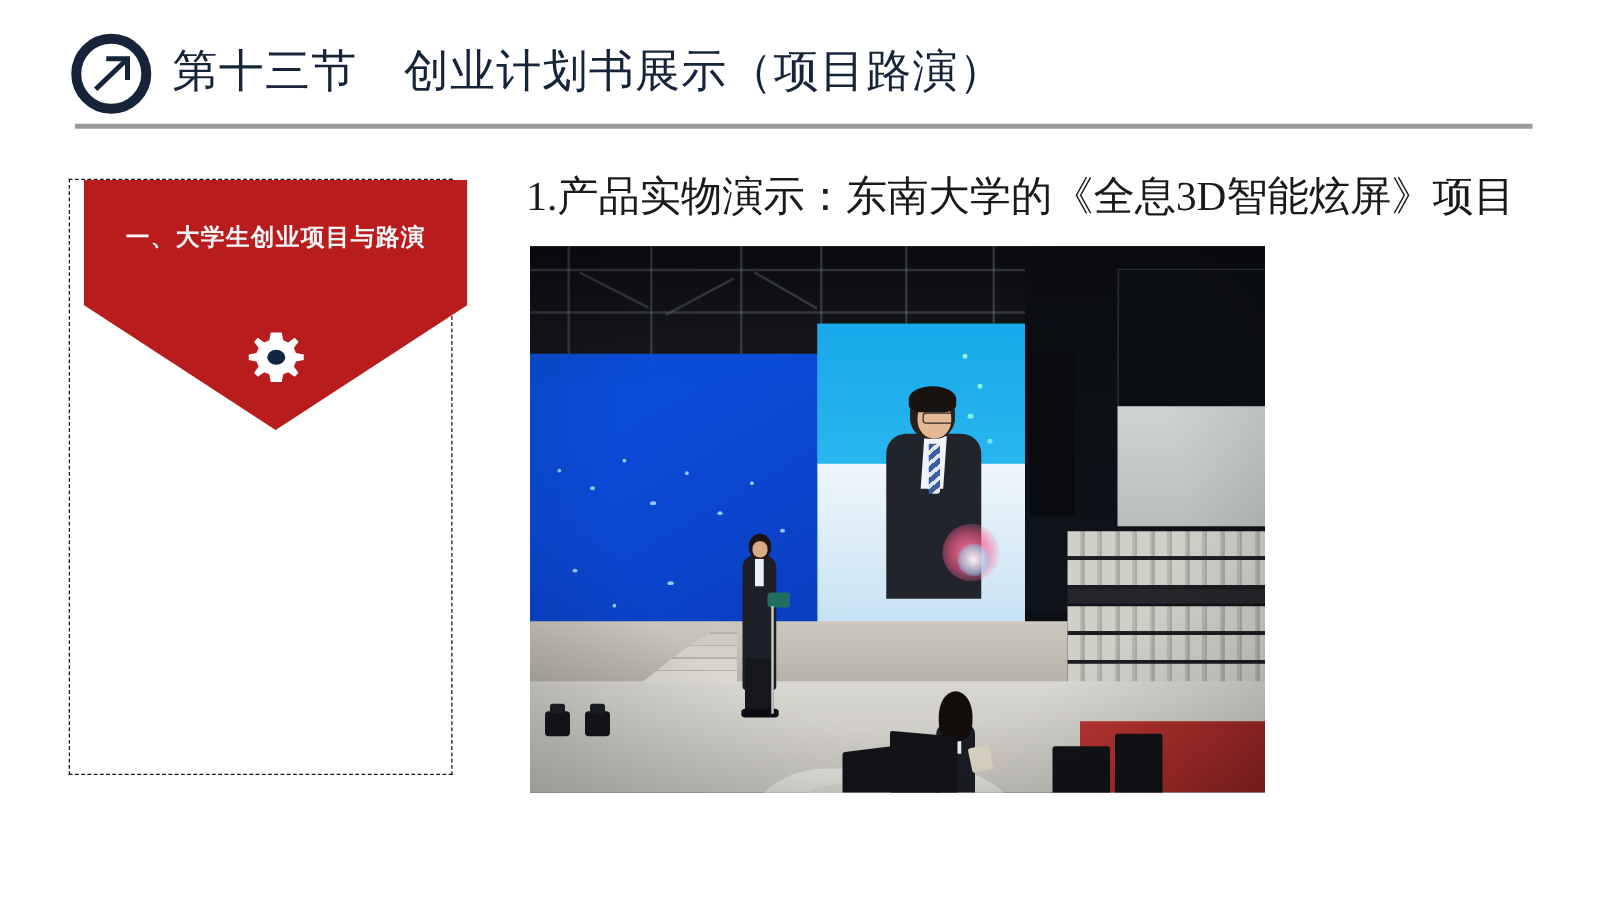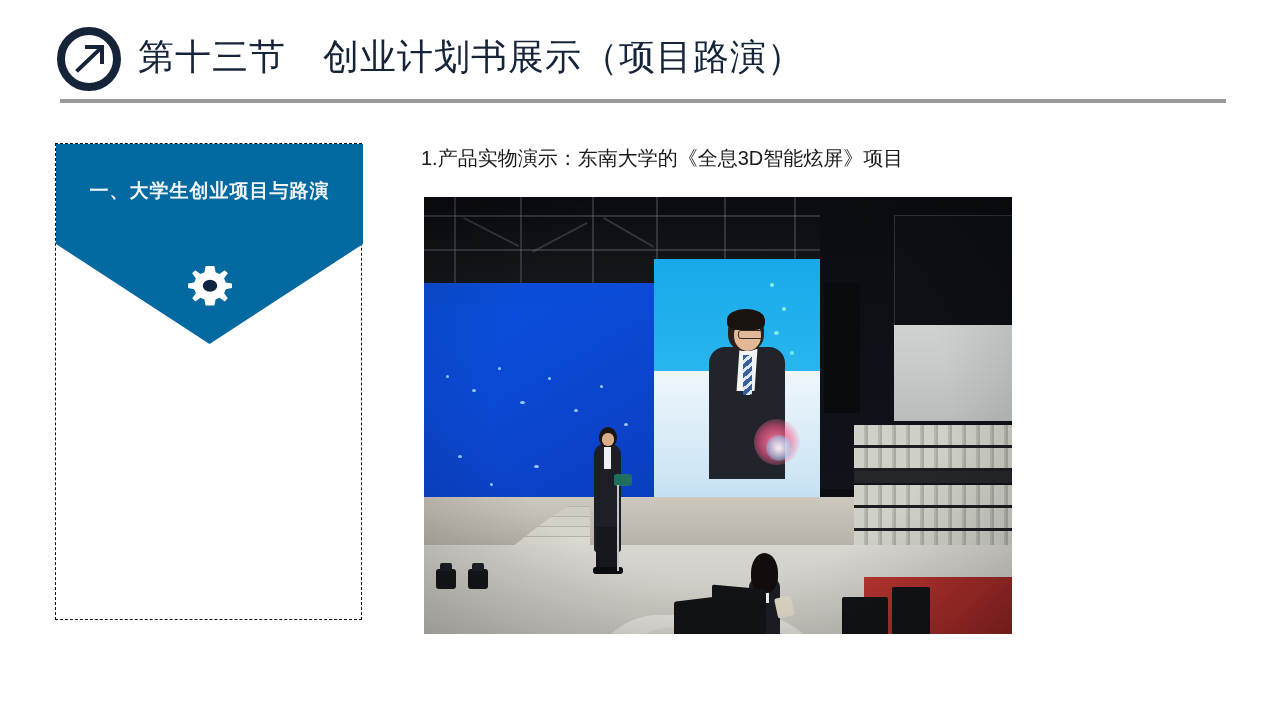--- a/index.html
+++ b/index.html
@@ -55,25 +55,25 @@
     left: 55px;
     top: 143px;
     width: 307px;
     height: 477px;
     box-sizing: border-box;
     border: 1.5px dashed #111111;
     background: #ffffff;
   }
   .sidebar-banner {
     position: absolute;
-    left: 0px;
+    left: 11px;
     top: 0px;
     width: 307px;
     height: 200px;
-    background: #0369a1;
+    background: #b91c1c;
     clip-path: polygon(0 0, 100% 0, 100% 50%, 50% 100%, 0 50%);
     overflow: hidden;
   }
   .sidebar-banner-title {
     position: absolute;
     left: 0;
     top: 32px;
     width: 307px;
     text-align: center;
     color: #f2f5f8;
@@ -101,25 +101,25 @@
     font-size: 17px;
     letter-spacing: 1px;
     font-family: "Liberation Serif", "DejaVu Serif", serif;
   }
 
   
   .content-heading {
     position: absolute;
     left: 421px;
     top: 137px;
-    font-size: 20px;
+    font-size: 33px;
     line-height: 42px;
     color: #1a1a1a;
     white-space: pre;
-    font-family: Liberation Sans, sans-serif;
+    font-family: Liberation Serif, serif;
   }
 
   .photo-frame {
     position: absolute;
     left: 424px;
     top: 197px;
     width: 588px;
     height: 437px;
     overflow: hidden;
     background: #0b0d12;

